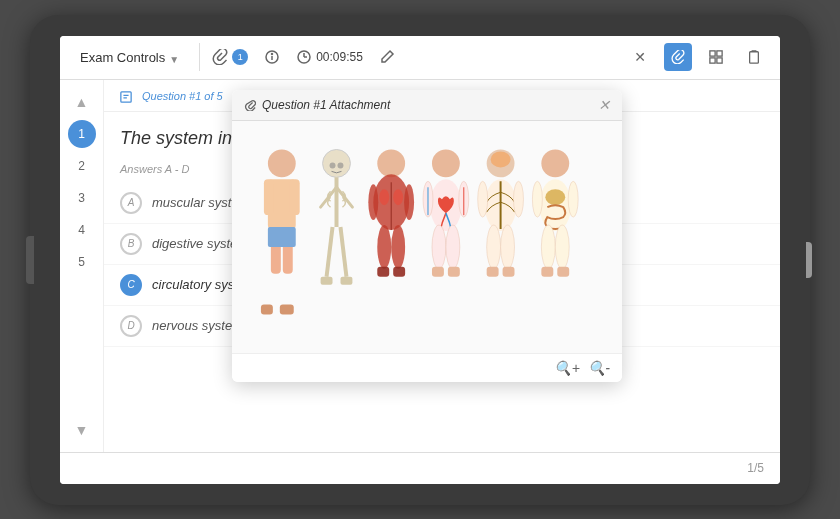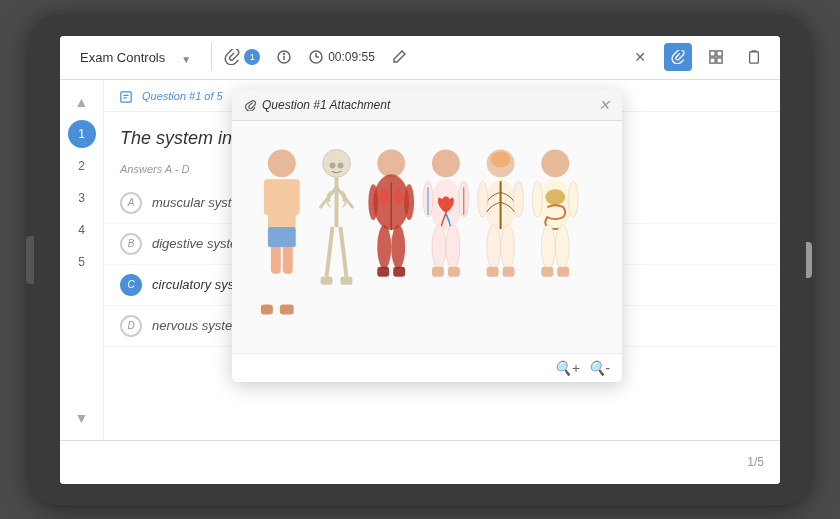--- a/index.html
+++ b/index.html
@@ -65,21 +65,21 @@
       border-bottom: 1px solid #ddd;
       display: flex;
       align-items: center;
       padding: 0 12px;
       flex-shrink: 0;
     }
 
     .exam-controls-btn {
       display: flex;
       align-items: flex-end;
-      gap: 16px;
+      gap: 4px;
       font-size: 13px;
       font-weight: 500;
       color: #333;
       cursor: pointer;
       padding: 4px 8px;
       border-radius: 4px;
     }
 
     .exam-controls-btn .chevron {
       font-size: 10px;
@@ -273,21 +273,21 @@
       color: #555;
     }
 
     .answer-option.selected .answer-text {
       color: #333;
       font-weight: 500;
     }
 
     
     .bottom-bar {
-      height: 44px;
+      height: 32px;
       background: #fff;
       border-top: 1px solid #ddd;
       display: flex;
       align-items: center;
       justify-content: flex-end;
       padding: 15px 16px;
       gap: 12px;
       flex-shrink: 0;
     }
 

